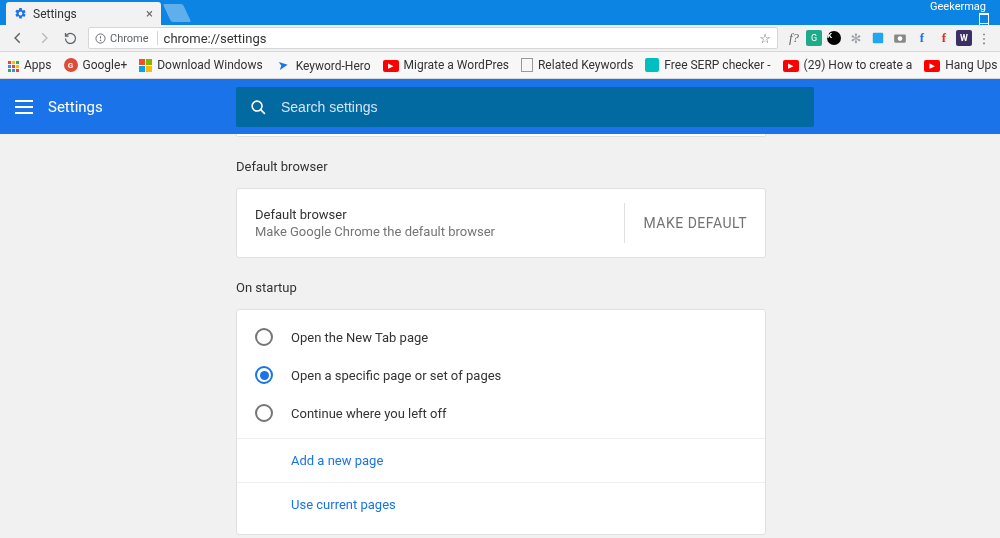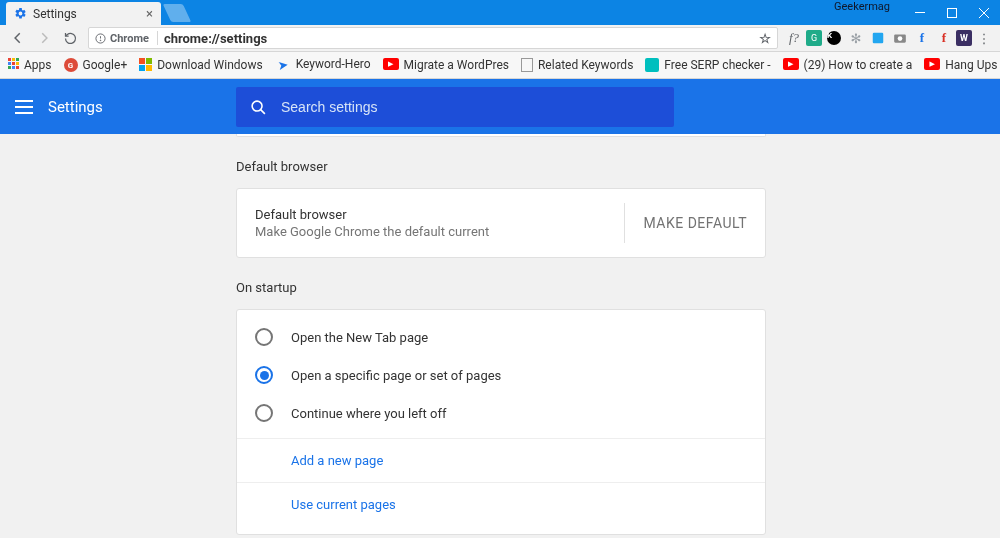--- a/index.html
+++ b/index.html
@@ -6,63 +6,63 @@
     body { font-family: "Segoe UI", Roboto, Arial, sans-serif; font-size: 13px; background: #fff; color: #333; overflow: hidden; }
     .window { width: 1000px; height: 538px; display: flex; flex-direction: column; position: relative; }
 
     
     .titlebar { height: 25px; background: #0c84e4; display: flex; align-items: flex-end; }
     .tab { background: #f2f2f2; height: 23px; width: 155px; margin-left: 6px; display: flex; align-items: center; padding: 0 8px; border-radius: 3px 3px 0 0; position: relative; }
     .tab .favicon { color: #1a73e8; font-size: 13px; margin-right: 6px; }
     .tab .tab-title { font-size: 12px; color: #333; flex: 1; }
     .tab .close { color: #666; font-size: 13px; }
     .newtab { width: 20px; height: 18px; background: rgba(255,255,255,0.35); margin-left: 6px; transform: skewX(25deg); border-radius: 2px; align-self: center; }
-    .titlebar-right { margin-left: auto; display: flex; align-items: flex-start; color: #0f172a; height: 100%; }
+    .titlebar-right { margin-left: auto; display: flex; align-items: flex-end; color: #ffffff; height: 100%; flex-direction: column; }
     .titlebar-right .user { font-size: 11px; margin-right: 14px; }
     .win-btn { width: 32px; height: 25px; display: flex; align-items: center; justify-content: center; font-size: 11px; }
 
     
     .addrbar { height: 27px; background: #f2f2f2; border-bottom: 1px solid #d6d6d6; display: flex; align-items: center; padding: 0 6px; gap: 2px; }
     .nav-btn { width: 24px; height: 24px; display: flex; align-items: center; justify-content: center; color: #5f6368; border-radius: 12px; font-size: 14px; }
     .nav-btn.disabled { color: #bbb; }
-    .omnibox { flex: 1; height: 22px; background: #fff; border: 1px solid #d6d6d6; border-radius: 2px; display: flex; align-items: center; padding: 0 6px; margin: 0 4px; font-weight: bold; }
+    .omnibox { flex: 1; height: 22px; background: #fff; border: 1px solid #d6d6d6; border-radius: 2px; display: flex; align-items: center; padding: 0 6px; margin: 0 4px; }
     .omnibox .secure { font-size: 11px; color: #5f6368; margin-right: 6px; display: flex; align-items: center; gap: 4px; }
     .omnibox .secure .divider { width: 1px; height: 14px; background: #d6d6d6; margin-left: 4px; }
     .omnibox .url { font-size: 13px; color: #333; flex: 1; }
     .omnibox .star { color: #5f6368; font-size: 13px; }
     .ext-icon { width: 20px; height: 20px; display: flex; align-items: center; justify-content: center; font-size: 13px; color: #5f6368; }
     .ext-red { color: #d93025; }
     .ext-blue { color: #1a73e8; }
     .ext-green { background:#1fab89; color:#fff; border-radius:2px; font-size:9px; width:16px; height:16px; }
     .ext-dark { background:#3b2f63; color:#fff; border-radius:2px; font-size:9px; width:16px; height:16px; font-weight:bold; }
     .ext-blackcircle { background:#000; color:#fff; border-radius:50%; width:14px; height:14px; font-size:8px; font-weight:bold; }
 
     
     .bookbar { height: 27px; background: #f7f7f7; border-bottom: 1px solid #d6d6d6; display: flex; align-items: center; padding: 0 8px; gap: 12px; overflow: hidden; }
-    .bm { display: flex; align-items: flex-start; gap: 5px; color: #333; font-size: 12px; white-space: nowrap; }
+    .bm { display: flex; align-items: flex-end; gap: 5px; color: #333; font-size: 12px; white-space: nowrap; }
     .bm-icon { width: 16px; height: 16px; display: flex; align-items: center; justify-content: center; font-size: 11px; }
     .apps-icon { display:grid; grid-template-columns:repeat(3,3px); grid-template-rows:repeat(3,3px); gap:1px; }
     .apps-icon span { width:3px; height:3px; background:#999; }
     .apps-icon span:nth-child(1){background:#ea4335;} .apps-icon span:nth-child(2){background:#fbbc04;} .apps-icon span:nth-child(3){background:#34a853;}
     .apps-icon span:nth-child(4){background:#4285f4;} .apps-icon span:nth-child(5){background:#ea4335;} .apps-icon span:nth-child(6){background:#fbbc04;}
     .apps-icon span:nth-child(7){background:#34a853;} .apps-icon span:nth-child(8){background:#4285f4;} .apps-icon span:nth-child(9){background:#ea4335;}
     .ms-icon { display:grid; grid-template-columns:6px 6px; grid-template-rows:6px 6px; gap:1px; }
     .ms-icon span:nth-child(1){background:#f25022;} .ms-icon span:nth-child(2){background:#7fba00;}
     .ms-icon span:nth-child(3){background:#00a4ef;} .ms-icon span:nth-child(4){background:#ffb900;}
     .yt-icon { background:#ff0000; color:#fff; width:16px; height:12px; border-radius:2px; display:flex; align-items:center; justify-content:center; font-size:7px; }
     .gp-icon { background:#dd4b39; color:#fff; border-radius:50%; width:14px; height:14px; font-size:8px; font-weight:bold; }
     .page-icon { border:1px solid #999; width:12px; height:14px; }
     .serp-icon { background:#00bfbe; width:14px; height:14px; border-radius:2px; }
     .kh-icon { color:#1a73e8; font-weight:bold; transform:rotate(-8deg); }
 
     
     .blue-header { height: 55px; background: #1a73e8; display: flex; align-items: center; padding: 0; }
     .menu-btn { width: 48px; display: flex; align-items: center; justify-content: center; color: #fff; }
     .settings-title { color: #fff; font-size: 15px; }
-    .search-box { margin-left: auto; margin-right: 0; width: 438px; height: 40px; background: #1d4ed8; border-radius: 2px; display: flex; align-items: center; padding: 0 14px; position: absolute; left: 236px; top: 8px; }
+    .search-box { margin-left: auto; margin-right: 0; width: 578px; height: 40px; background: #0369a1; border-radius: 2px; display: flex; align-items: center; padding: 0 14px; position: absolute; left: 236px; top: 8px; }
     .blue-header { position: relative; }
     .search-box .search-icon { color: #fff; margin-right: 14px; font-size: 16px; }
     .search-box input { background: transparent; border: none; outline: none; color: #fff; font-size: 14px; flex: 1; }
     .search-box input::placeholder { color: #d7e4f7; }
 
     
     .content-wrap { flex: 1; background: #f1f1f1; overflow-y: scroll; position: relative; }
     .content { width: 530px; margin: 0 auto; margin-left: 236px; }
     .thin-edge { height: 3px; background: #fff; border: 1px solid #e0e0e0; border-top: none; border-radius: 0 0 2px 2px; margin-bottom: 20px; }
     .section-title { font-size: 13px; color: #333; margin: 22px 0 14px 0; }
@@ -257,21 +257,21 @@
 
   <div class="content-wrap">
     <div class="content">
       <div class="thin-edge"></div>
 
       <div class="section-title">Default browser</div>
       <div class="card">
         <div class="db-row">
           <div class="db-left">
             <div class="line1">Default browser</div>
-            <div class="line2">Make Google Chrome the default current</div>
+            <div class="line2">Make Google Chrome the default browser</div>
           </div>
           <div class="db-divider"></div>
           <div class="make-default">MAKE DEFAULT</div>
         </div>
       </div>
 
       <div class="section-title">On startup</div>
       <div class="card startup-card">
         <div class="radio-row">
           <div class="radio"></div>

